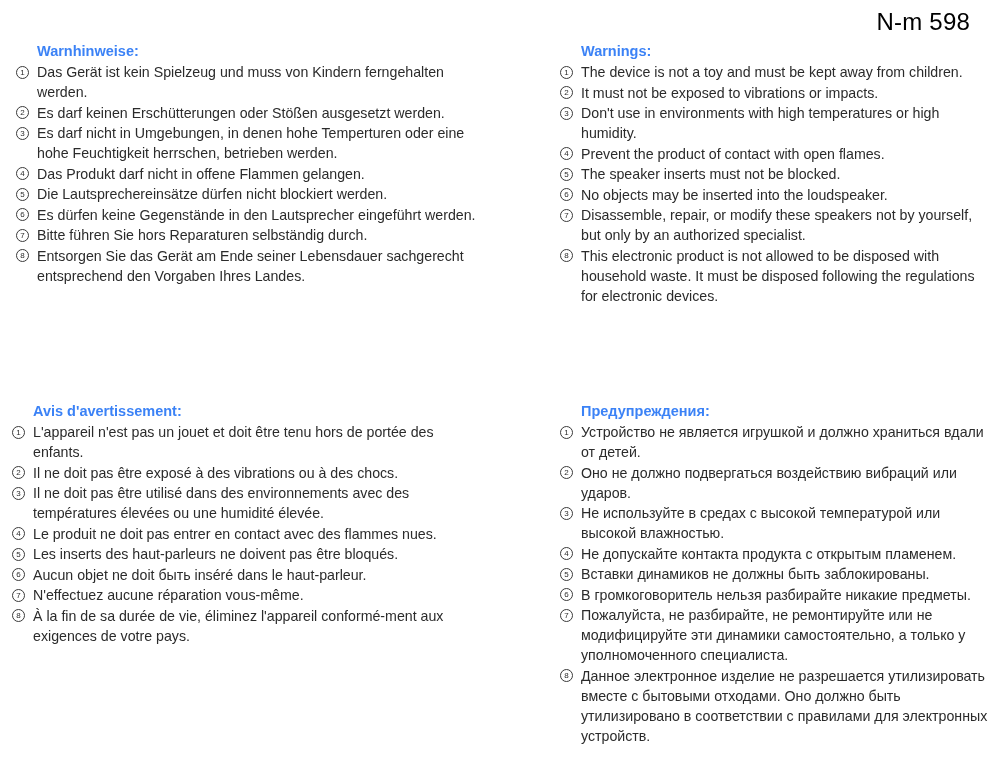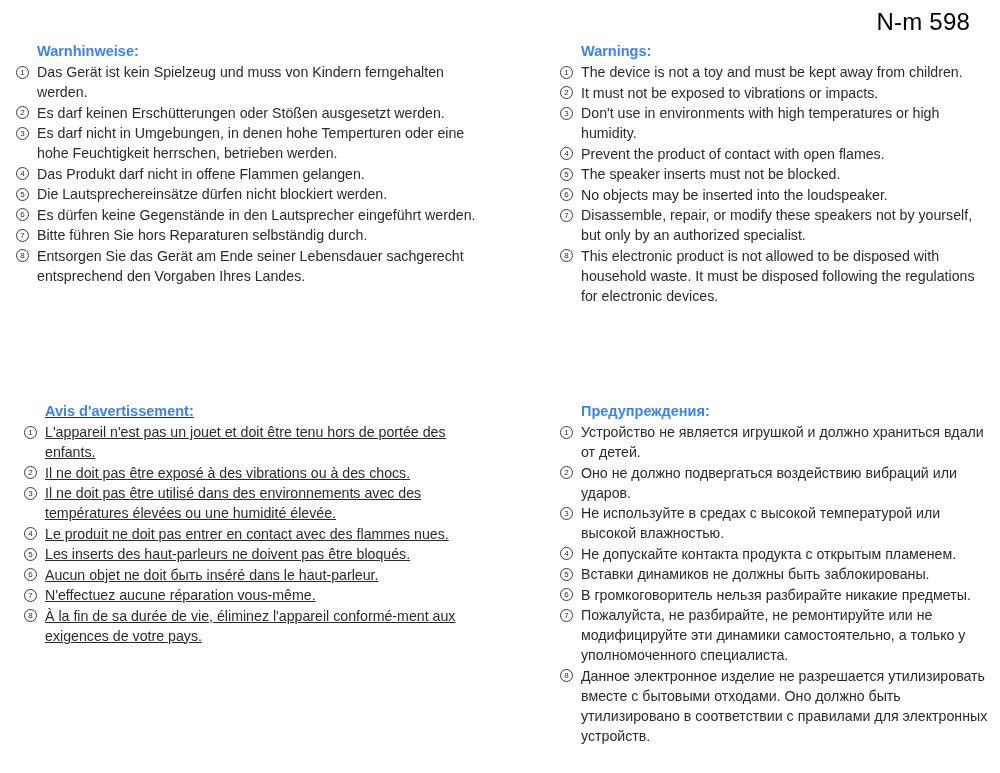--- a/index.html
+++ b/index.html
@@ -33,21 +33,21 @@
     position: absolute;
     inset: 0;
   }
 
   .panel {
     position: absolute;
     box-sizing: border-box;
   }
   .panel-de { left: 16px;  top: 42px;  width: 470px; }
   .panel-en { left: 540px; top: 42px;  width: 432px; margin-left: 20px; }
-  .panel-fr { left: 24px;  top: 402px; width: 470px; text-decoration: underline; }
+  .panel-fr { left: 12px;  top: 402px; width: 470px; }
   .panel-ru { left: 560px; top: 402px; width: 432px; }
 
   .panel-heading {
     font-size: 14.5px;
     font-weight: bold;
     color: #3b82f6;
     margin: 0 0 1px 21px;
     line-height: 19px;
   }
 

